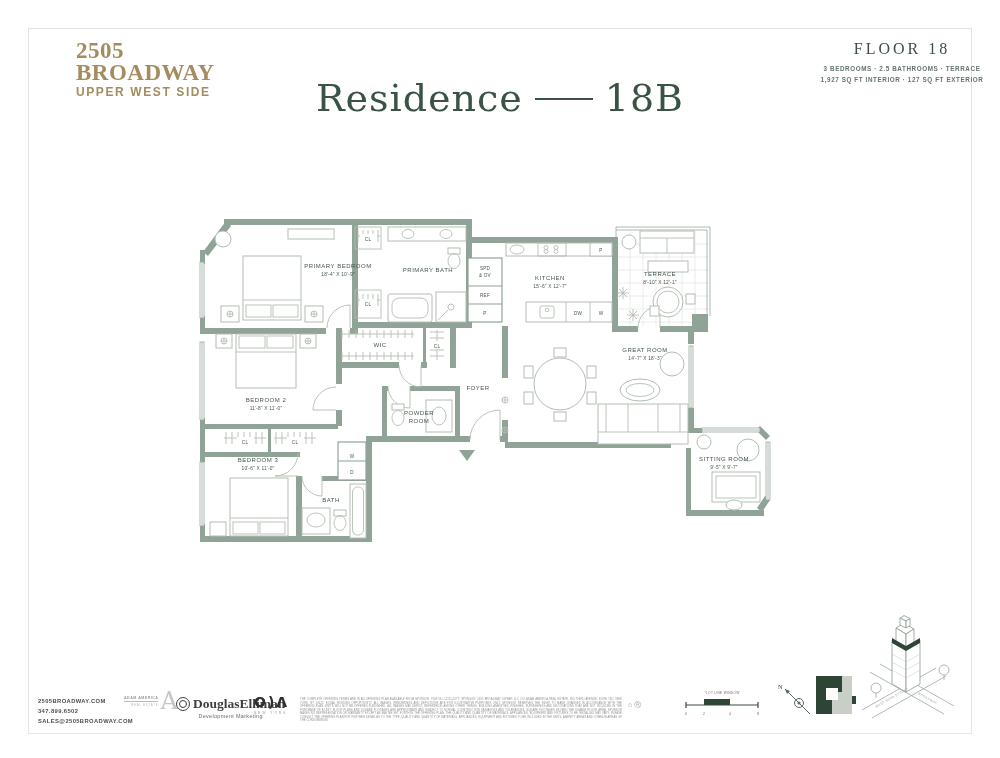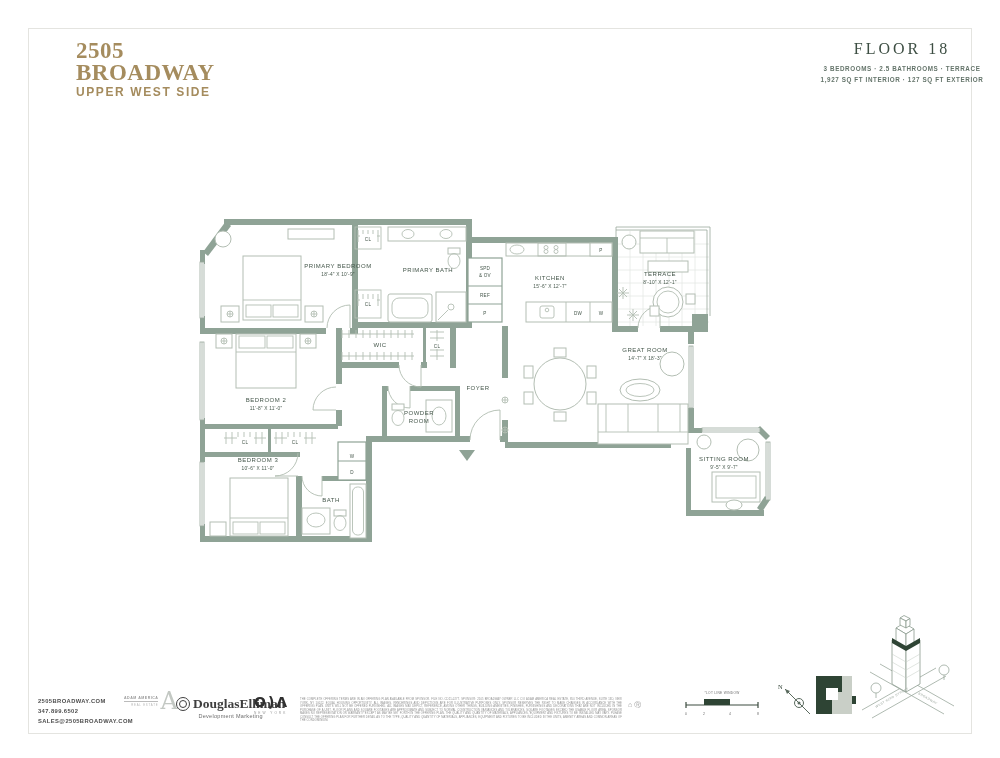--- a/index.html
+++ b/index.html
@@ -69,20 +69,23 @@
     <div class="b1">2505</div>
     <div class="b2">BROADWAY</div>
     <div class="b3">UPPER WEST SIDE</div>
   </div>
   <div class="floorinfo">
     <div class="ft">FLOOR 18</div>
     <div class="fs">
       <div>3 BEDROOMS · 2.5 BATHROOMS · TERRACE</div>
       <div>1,927 SQ FT INTERIOR · 127 SQ FT EXTERIOR</div>
     </div>
+  </div>
+  <div class="title">
+    <span>Residence</span><span class="dash"></span><span>18B</span>
   </div>
 
   <svg style="position:absolute;left:190px;top:210px;" width="600" height="345" viewBox="190 210 600 345">
 
     <g>
       <path class="grid" d="M630,231 V326 M643,231 V326 M656,231 V326 M669,231 V326 M682,231 V326 M695,231 V326
                            M617,244 H709 M617,257 H709 M617,270 H709 M617,283 H709 M617,296 H709 M617,309 H709 M617,322 H709"></path>
       <path class="wl" d="M616,227 H710 M710,227 V316 M616,227 V237 M616,230 H707 M707,230 V316"></path>
     </g>
 

